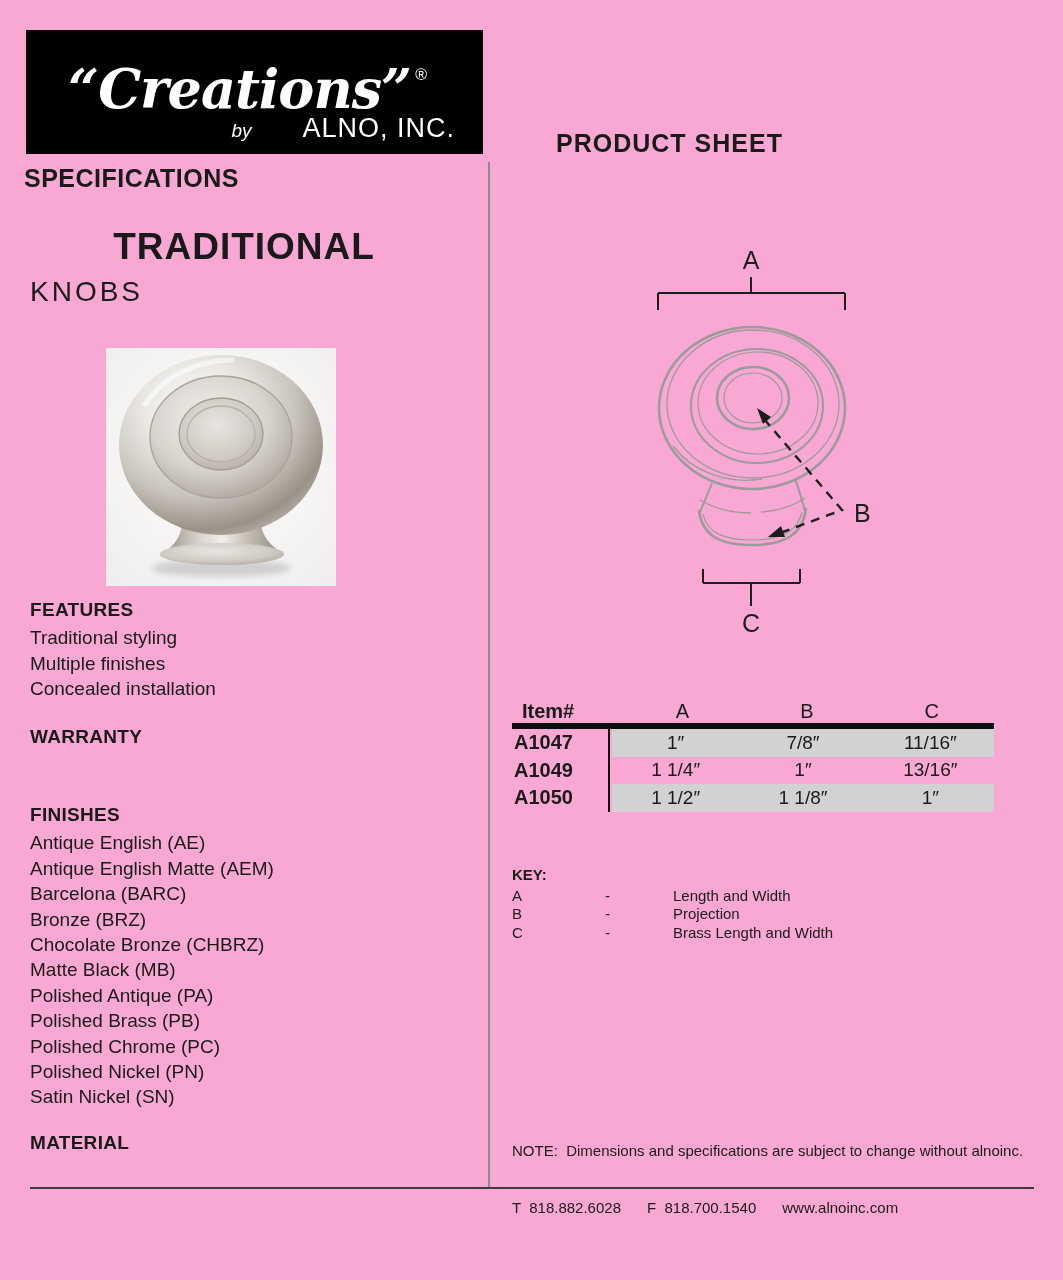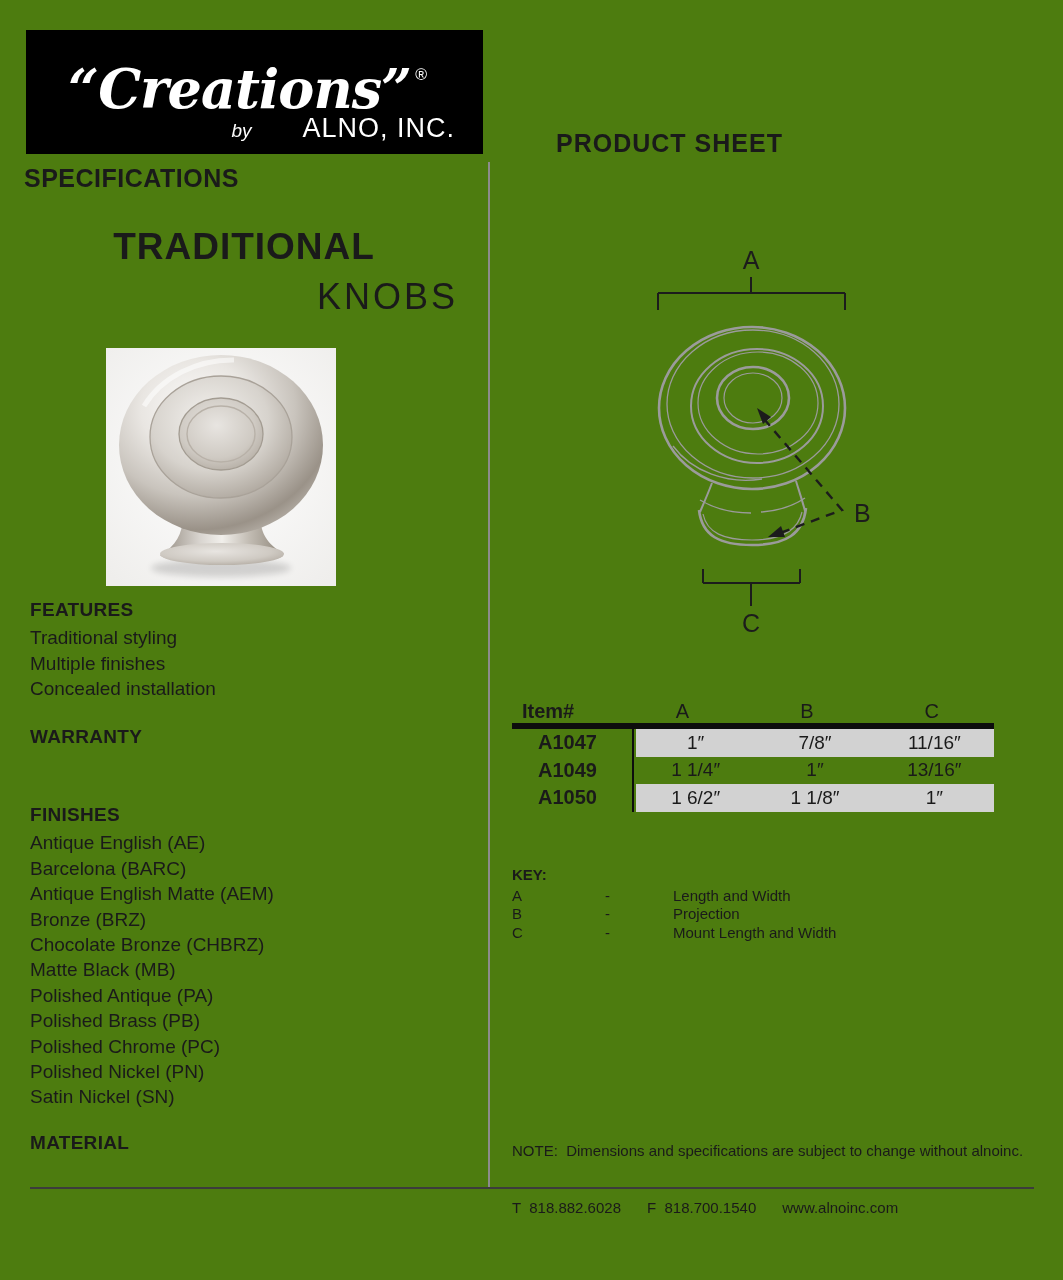--- a/index.html
+++ b/index.html
@@ -1,17 +1,17 @@
 <!DOCTYPE html>
 <html><head>
 <meta charset="utf-8">
 <style>
   html,body{margin:0;padding:0;background:#ffffff;}
   .page{
-    position:relative;width:1063px;height:1280px;background:#4d7c0f;overflow:hidden;
+    position:relative;width:1063px;height:1280px;background:#f9a8d4;overflow:hidden;
     font-family:"Liberation Sans", sans-serif;color:#1a1a1a;
   }
   .abs{position:absolute;}
 
   
   .logo-box{left:26px;top:30px;width:457px;height:124px;background:#000000;}
   .logo-brand{
     position:absolute;left:0;right:14px;top:14px;text-align:center;color:#ffffff;
     font-family:"DejaVu Serif", serif;font-style:italic;font-weight:bold;
     font-size:54px;letter-spacing:-1px;line-height:62px;white-space:nowrap;
@@ -26,42 +26,42 @@
   .spec-title{left:24px;top:164px;font-size:25px;font-weight:bold;letter-spacing:0.5px;}
   .sheet-title{left:556px;top:129px;font-size:25px;font-weight:bold;letter-spacing:1px;}
 
   
   .v-divider{left:488px;top:162px;width:2px;height:1026px;background:#8c8c8c;}
   .h-rule{left:30px;top:1187px;width:1004px;height:2px;background:#3c3c3c;}
 
   
   .product-title{left:30px;top:226px;width:428px;text-align:center;
     font-size:37px;font-weight:bold;letter-spacing:1px;}
-  .product-subtitle{left:30px;top:276px;width:428px;text-align:right;
-    font-size:36px;letter-spacing:3px;}
+  .product-subtitle{left:30px;top:276px;width:428px;text-align:left;
+    font-size:28px;letter-spacing:3px;}
 
   .photo{left:106px;top:348px;width:230px;height:238px;}
 
   .txt-section{left:30px;width:445px;font-size:19px;line-height:25.4px;}
   .txt-section .sec-head{font-weight:bold;letter-spacing:0.3px;margin-bottom:3px;}
   .features{top:597px;}
   .warranty{top:724px;}
   .finishes{top:802px;}
   .material{top:1130px;}
 
   
   .diagram{left:560px;top:240px;width:400px;height:410px;}
 
   
   .spec-table{left:512px;top:699px;width:482px;}
   .t-head{display:flex;align-items:flex-end;height:24px;font-size:20px;}
   .t-head-item{width:98px;padding-left:10px;font-weight:bold;}
   .t-head-col{flex:1 1 0;text-align:center;}
   .t-thick-line{height:6px;background:#0d0d0d;}
-  .t-body{position:relative;margin-left:24px;}
+  .t-body{position:relative;}
   .t-vrule{position:absolute;left:96px;top:0;bottom:0;width:2px;background:#0d0d0d;}
   .t-row{display:flex;height:27.5px;align-items:center;font-size:19px;}
   .t-cell-item{width:98px;padding-left:2px;font-weight:bold;font-size:20px;}
   .t-data{display:flex;flex:1 1 0;height:100%;align-items:center;}
   .t-row.shaded .t-data{background:#d2d2d2;}
   .t-cell{flex:1 1 0;text-align:center;}
 
   
   .key{left:512px;top:866px;font-size:15px;line-height:18.5px;}
   .key-head{font-weight:bold;margin-bottom:2px;}
@@ -147,22 +147,22 @@
     <div>Concealed installation</div>
   </div>
 
   <div class="abs txt-section warranty">
     <div class="sec-head">WARRANTY</div>
   </div>
 
   <div class="abs txt-section finishes">
     <div class="sec-head">FINISHES</div>
     <div>Antique English (AE)</div>
+    <div>Antique English Matte (AEM)</div>
     <div>Barcelona (BARC)</div>
-    <div>Antique English Matte (AEM)</div>
     <div>Bronze (BRZ)</div>
     <div>Chocolate Bronze (CHBRZ)</div>
     <div>Matte Black (MB)</div>
     <div>Polished Antique (PA)</div>
     <div>Polished Brass (PB)</div>
     <div>Polished Chrome (PC)</div>
     <div>Polished Nickel (PN)</div>
     <div>Satin Nickel (SN)</div>
   </div>
 
@@ -234,21 +234,21 @@
         <div class="t-cell-item">A1049</div>
         <div class="t-data">
           <div class="t-cell">1 1/4″</div>
           <div class="t-cell">1″</div>
           <div class="t-cell">13/16″</div>
         </div>
       </div>
       <div class="t-row shaded">
         <div class="t-cell-item">A1050</div>
         <div class="t-data">
-          <div class="t-cell">1 6/2″</div>
+          <div class="t-cell">1 1/2″</div>
           <div class="t-cell">1 1/8″</div>
           <div class="t-cell">1″</div>
         </div>
       </div>
     </div>
   </div>
 
   <div class="abs key">
     <div class="key-head">KEY:</div>
     <div class="key-row">
@@ -257,21 +257,21 @@
       <div class="key-desc">Length and Width</div>
     </div>
     <div class="key-row">
       <div class="key-label">B</div>
       <div class="key-dash">-</div>
       <div class="key-desc">Projection</div>
     </div>
     <div class="key-row">
       <div class="key-label">C</div>
       <div class="key-dash">-</div>
-      <div class="key-desc">Mount Length and Width</div>
+      <div class="key-desc">Brass Length and Width</div>
     </div>
   </div>
 
   <div class="abs note">NOTE:  Dimensions and specifications are subject to change without alnoinc.</div>
   <div class="abs footer">
     <span>T  818.882.6028</span>
     <span>F  818.700.1540</span>
     <span>www.alnoinc.com</span>
   </div>
 

